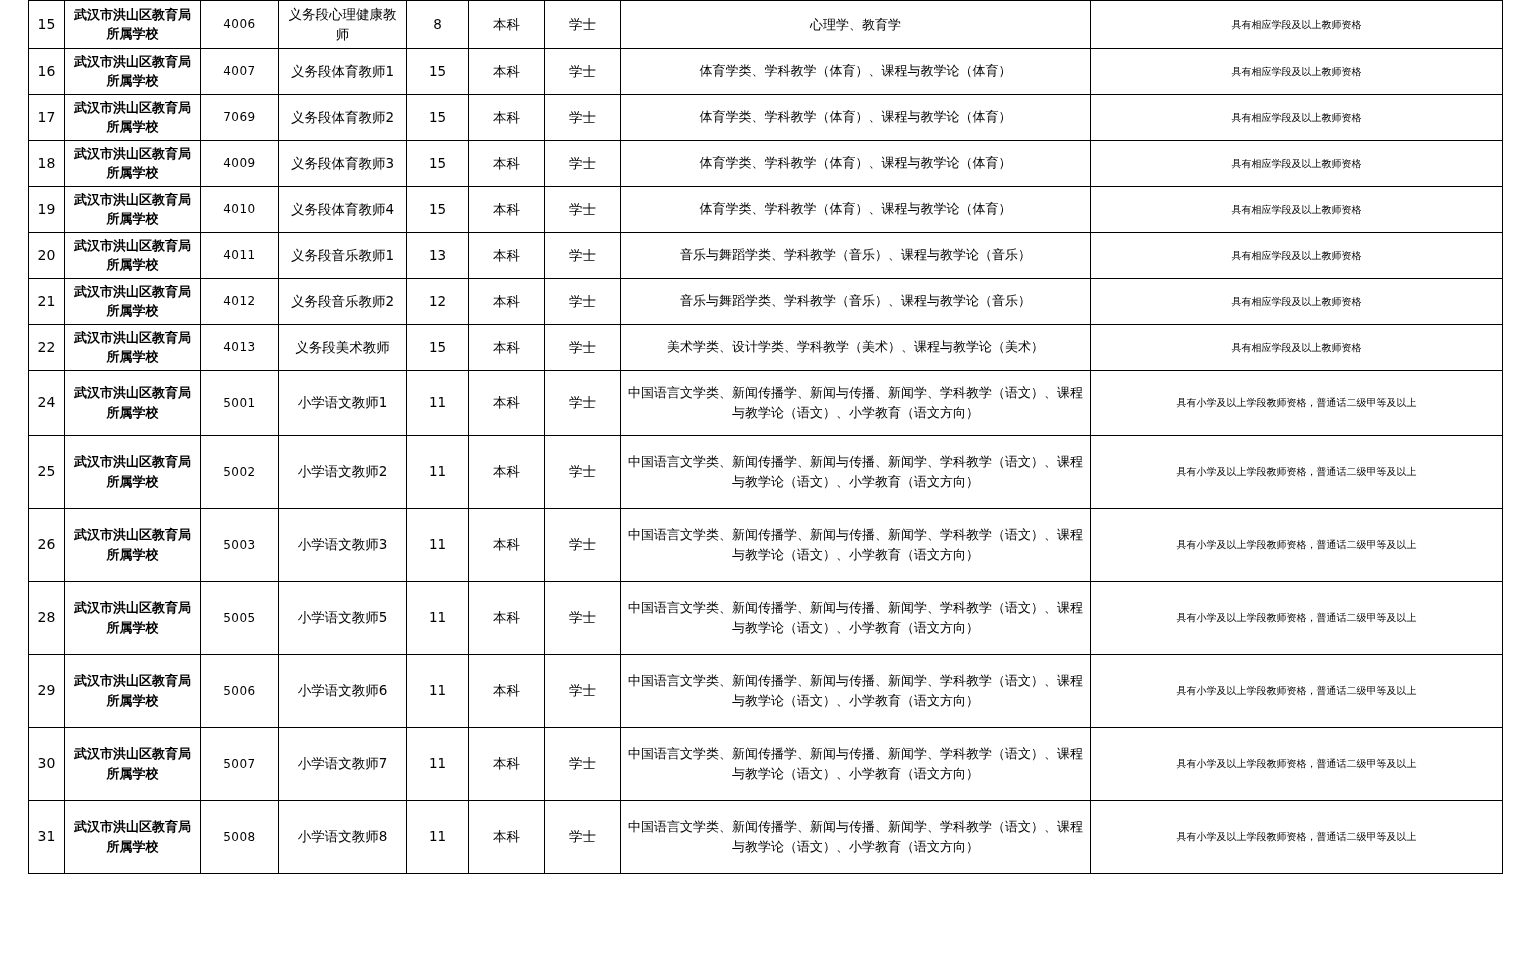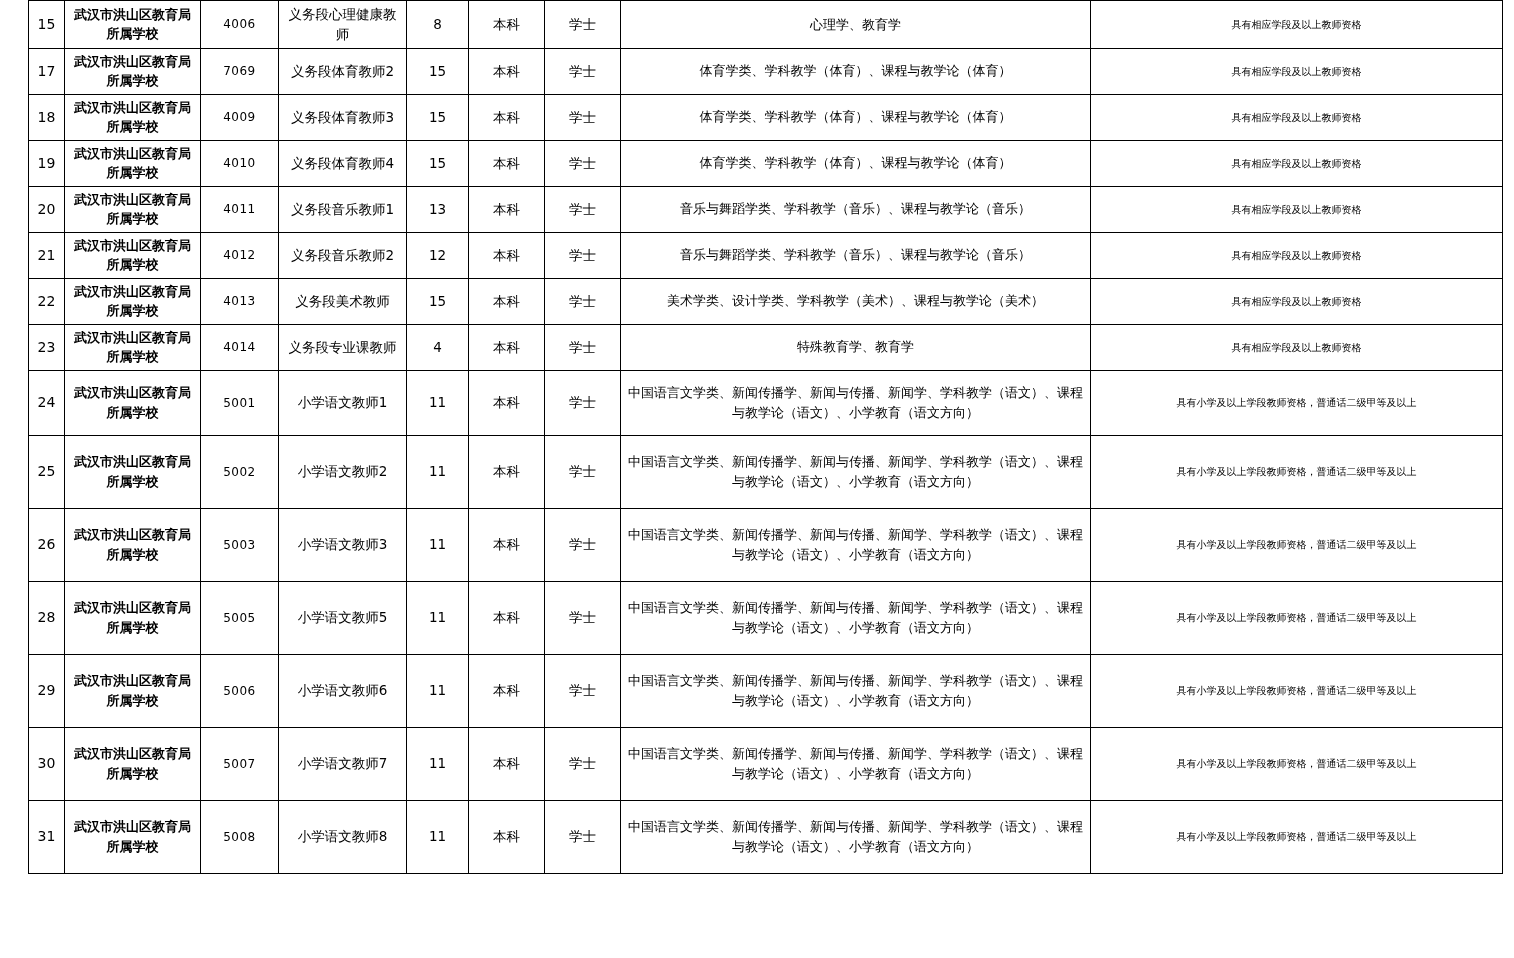--- a/index.html
+++ b/index.html
@@ -83,20 +83,31 @@
           <td class="unit">武汉市洪山区教育局所属学校</td>
           <td class="code">4006</td>
           <td class="post">义务段心理健康教师</td>
           <td class="num">8</td>
           <td class="edu">本科</td>
           <td class="deg">学士</td>
           <td class="major">心理学、教育学</td>
           <td class="other">具有相应学段及以上教师资格</td>
         </tr>
         <tr class="row-short">
+          <td class="idx">16</td>
+          <td class="unit">武汉市洪山区教育局所属学校</td>
+          <td class="code">4007</td>
+          <td class="post">义务段体育教师1</td>
+          <td class="num">15</td>
+          <td class="edu">本科</td>
+          <td class="deg">学士</td>
+          <td class="major">体育学类、学科教学（体育）、课程与教学论（体育）</td>
+          <td class="other">具有相应学段及以上教师资格</td>
+        </tr>
+        <tr class="row-short">
           <td class="idx">17</td>
           <td class="unit">武汉市洪山区教育局所属学校</td>
           <td class="code">7069</td>
           <td class="post">义务段体育教师2</td>
           <td class="num">15</td>
           <td class="edu">本科</td>
           <td class="deg">学士</td>
           <td class="major">体育学类、学科教学（体育）、课程与教学论（体育）</td>
           <td class="other">具有相应学段及以上教师资格</td>
         </tr>
@@ -148,31 +159,20 @@
           <td class="idx">22</td>
           <td class="unit">武汉市洪山区教育局所属学校</td>
           <td class="code">4013</td>
           <td class="post">义务段美术教师</td>
           <td class="num">15</td>
           <td class="edu">本科</td>
           <td class="deg">学士</td>
           <td class="major">美术学类、设计学类、学科教学（美术）、课程与教学论（美术）</td>
           <td class="other">具有相应学段及以上教师资格</td>
         </tr>
-        <tr class="row-short">
-          <td class="idx">23</td>
-          <td class="unit">武汉市洪山区教育局所属学校</td>
-          <td class="code">4014</td>
-          <td class="post">义务段专业课教师</td>
-          <td class="num">4</td>
-          <td class="edu">本科</td>
-          <td class="deg">学士</td>
-          <td class="major">特殊教育学、教育学</td>
-          <td class="other">具有相应学段及以上教师资格</td>
-        </tr>
         <tr class="row-tall">
           <td class="idx">24</td>
           <td class="unit">武汉市洪山区教育局所属学校</td>
           <td class="code">5001</td>
           <td class="post">小学语文教师1</td>
           <td class="num">11</td>
           <td class="edu">本科</td>
           <td class="deg">学士</td>
           <td class="major">中国语言文学类、新闻传播学、新闻与传播、新闻学、学科教学（语文）、课程与教学论（语文）、小学教育（语文方向）</td>
           <td class="other">具有小学及以上学段教师资格，普通话二级甲等及以上</td>

